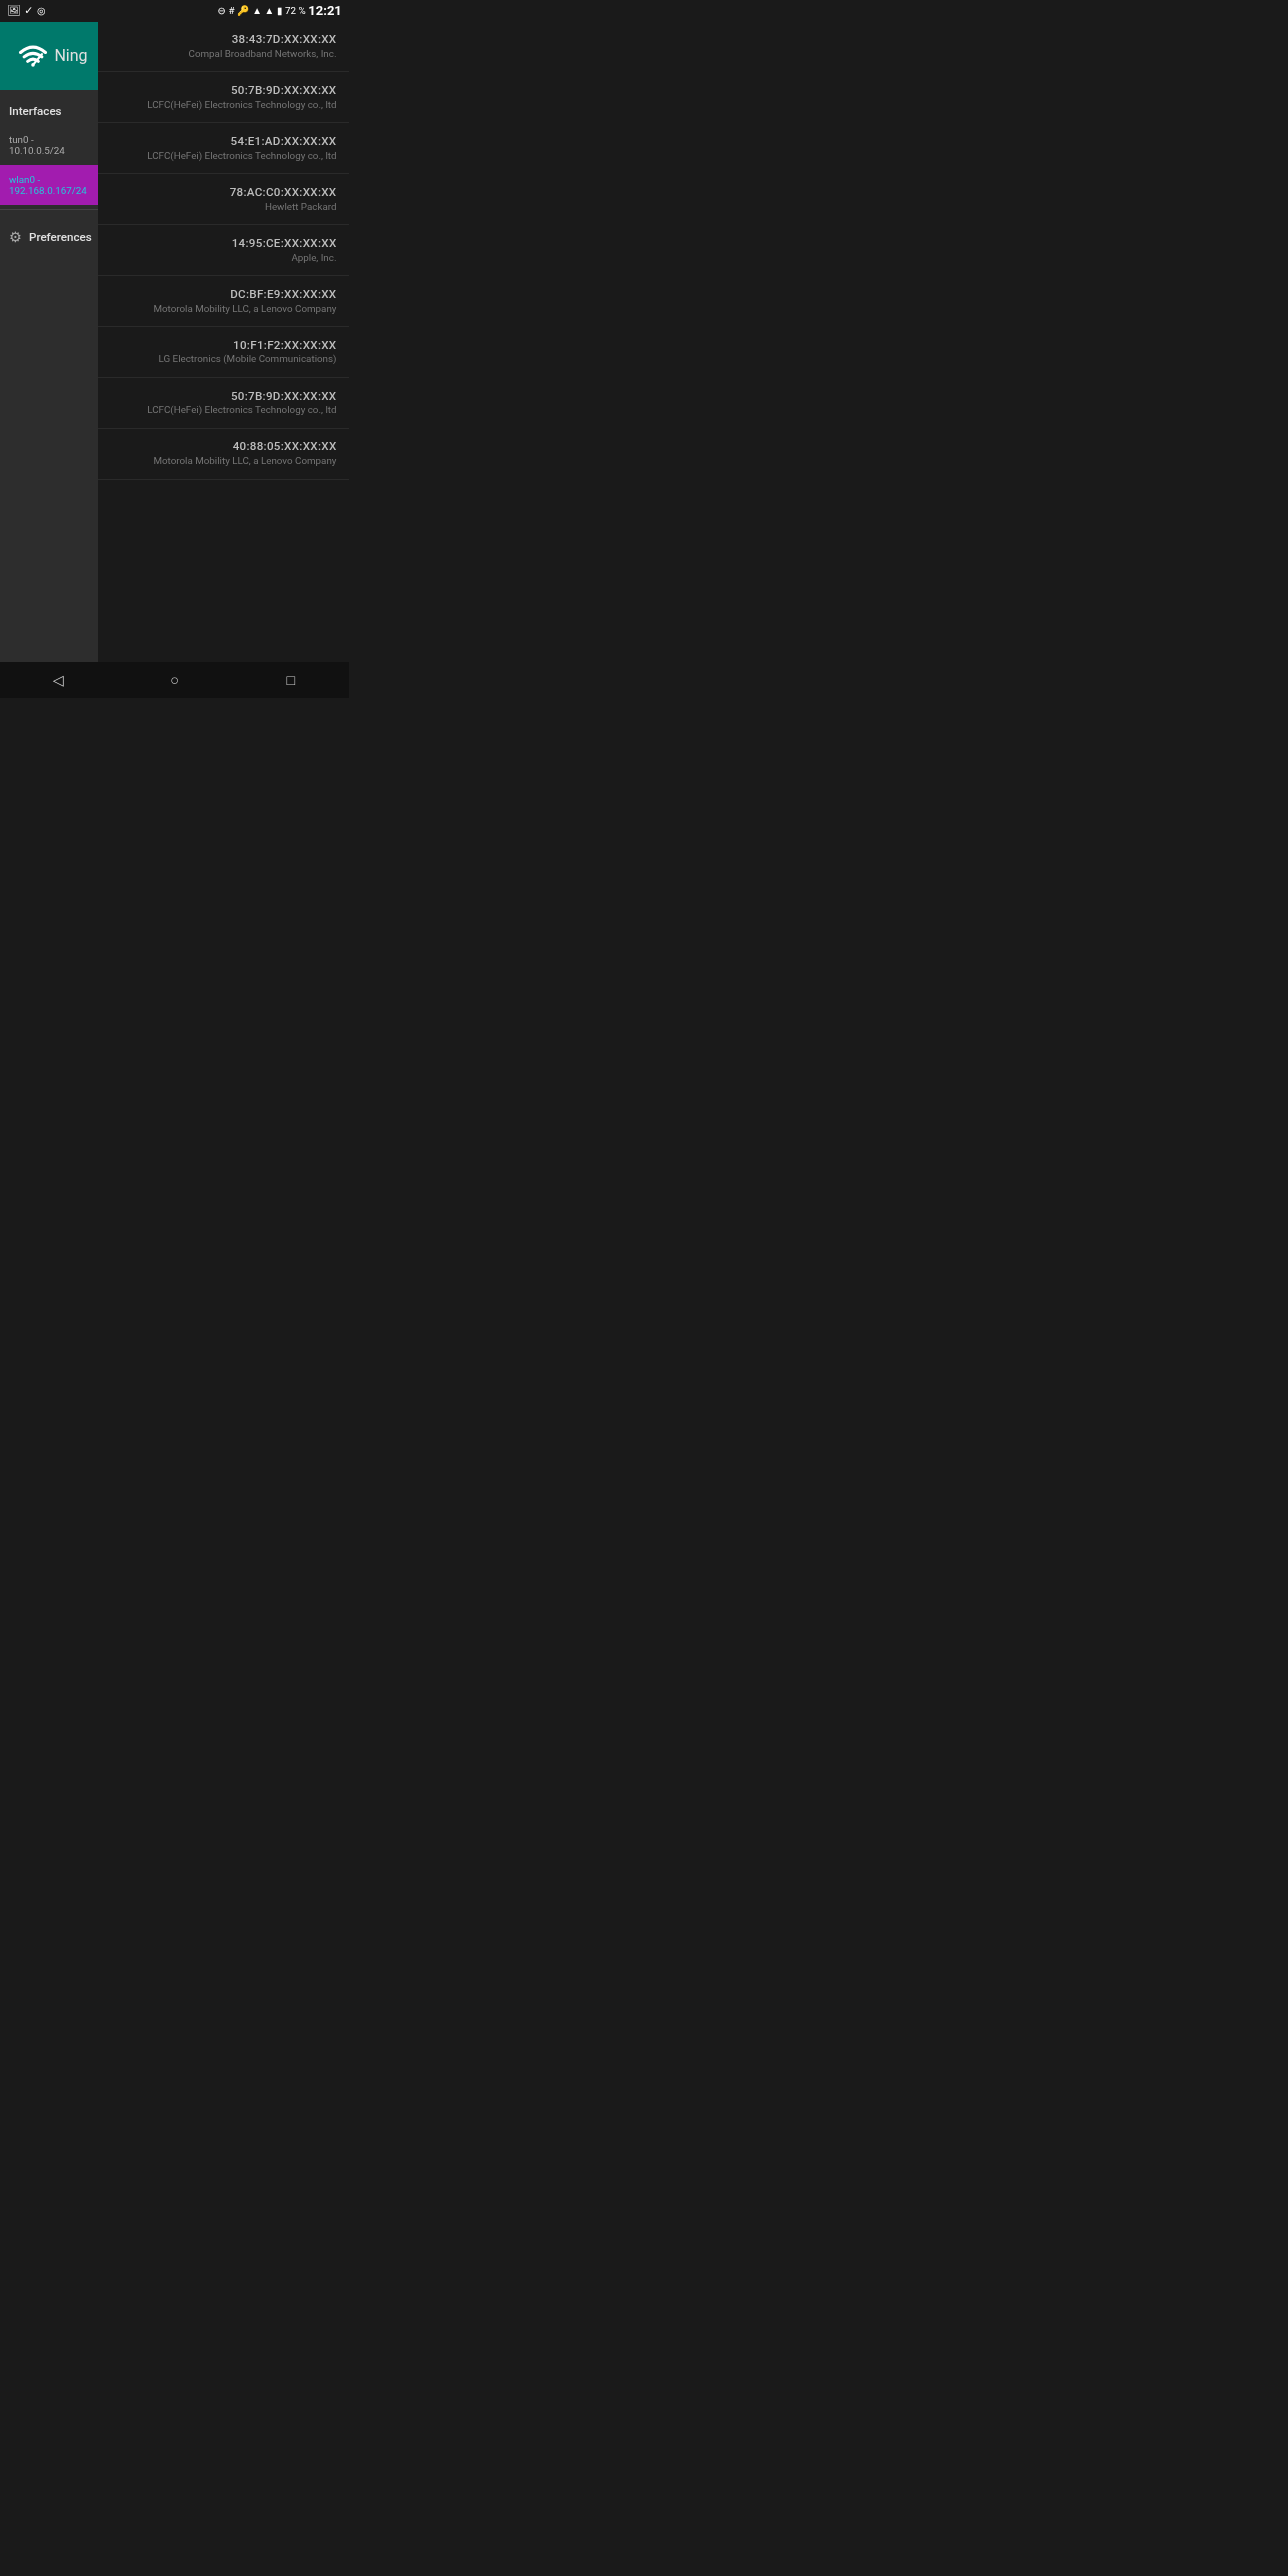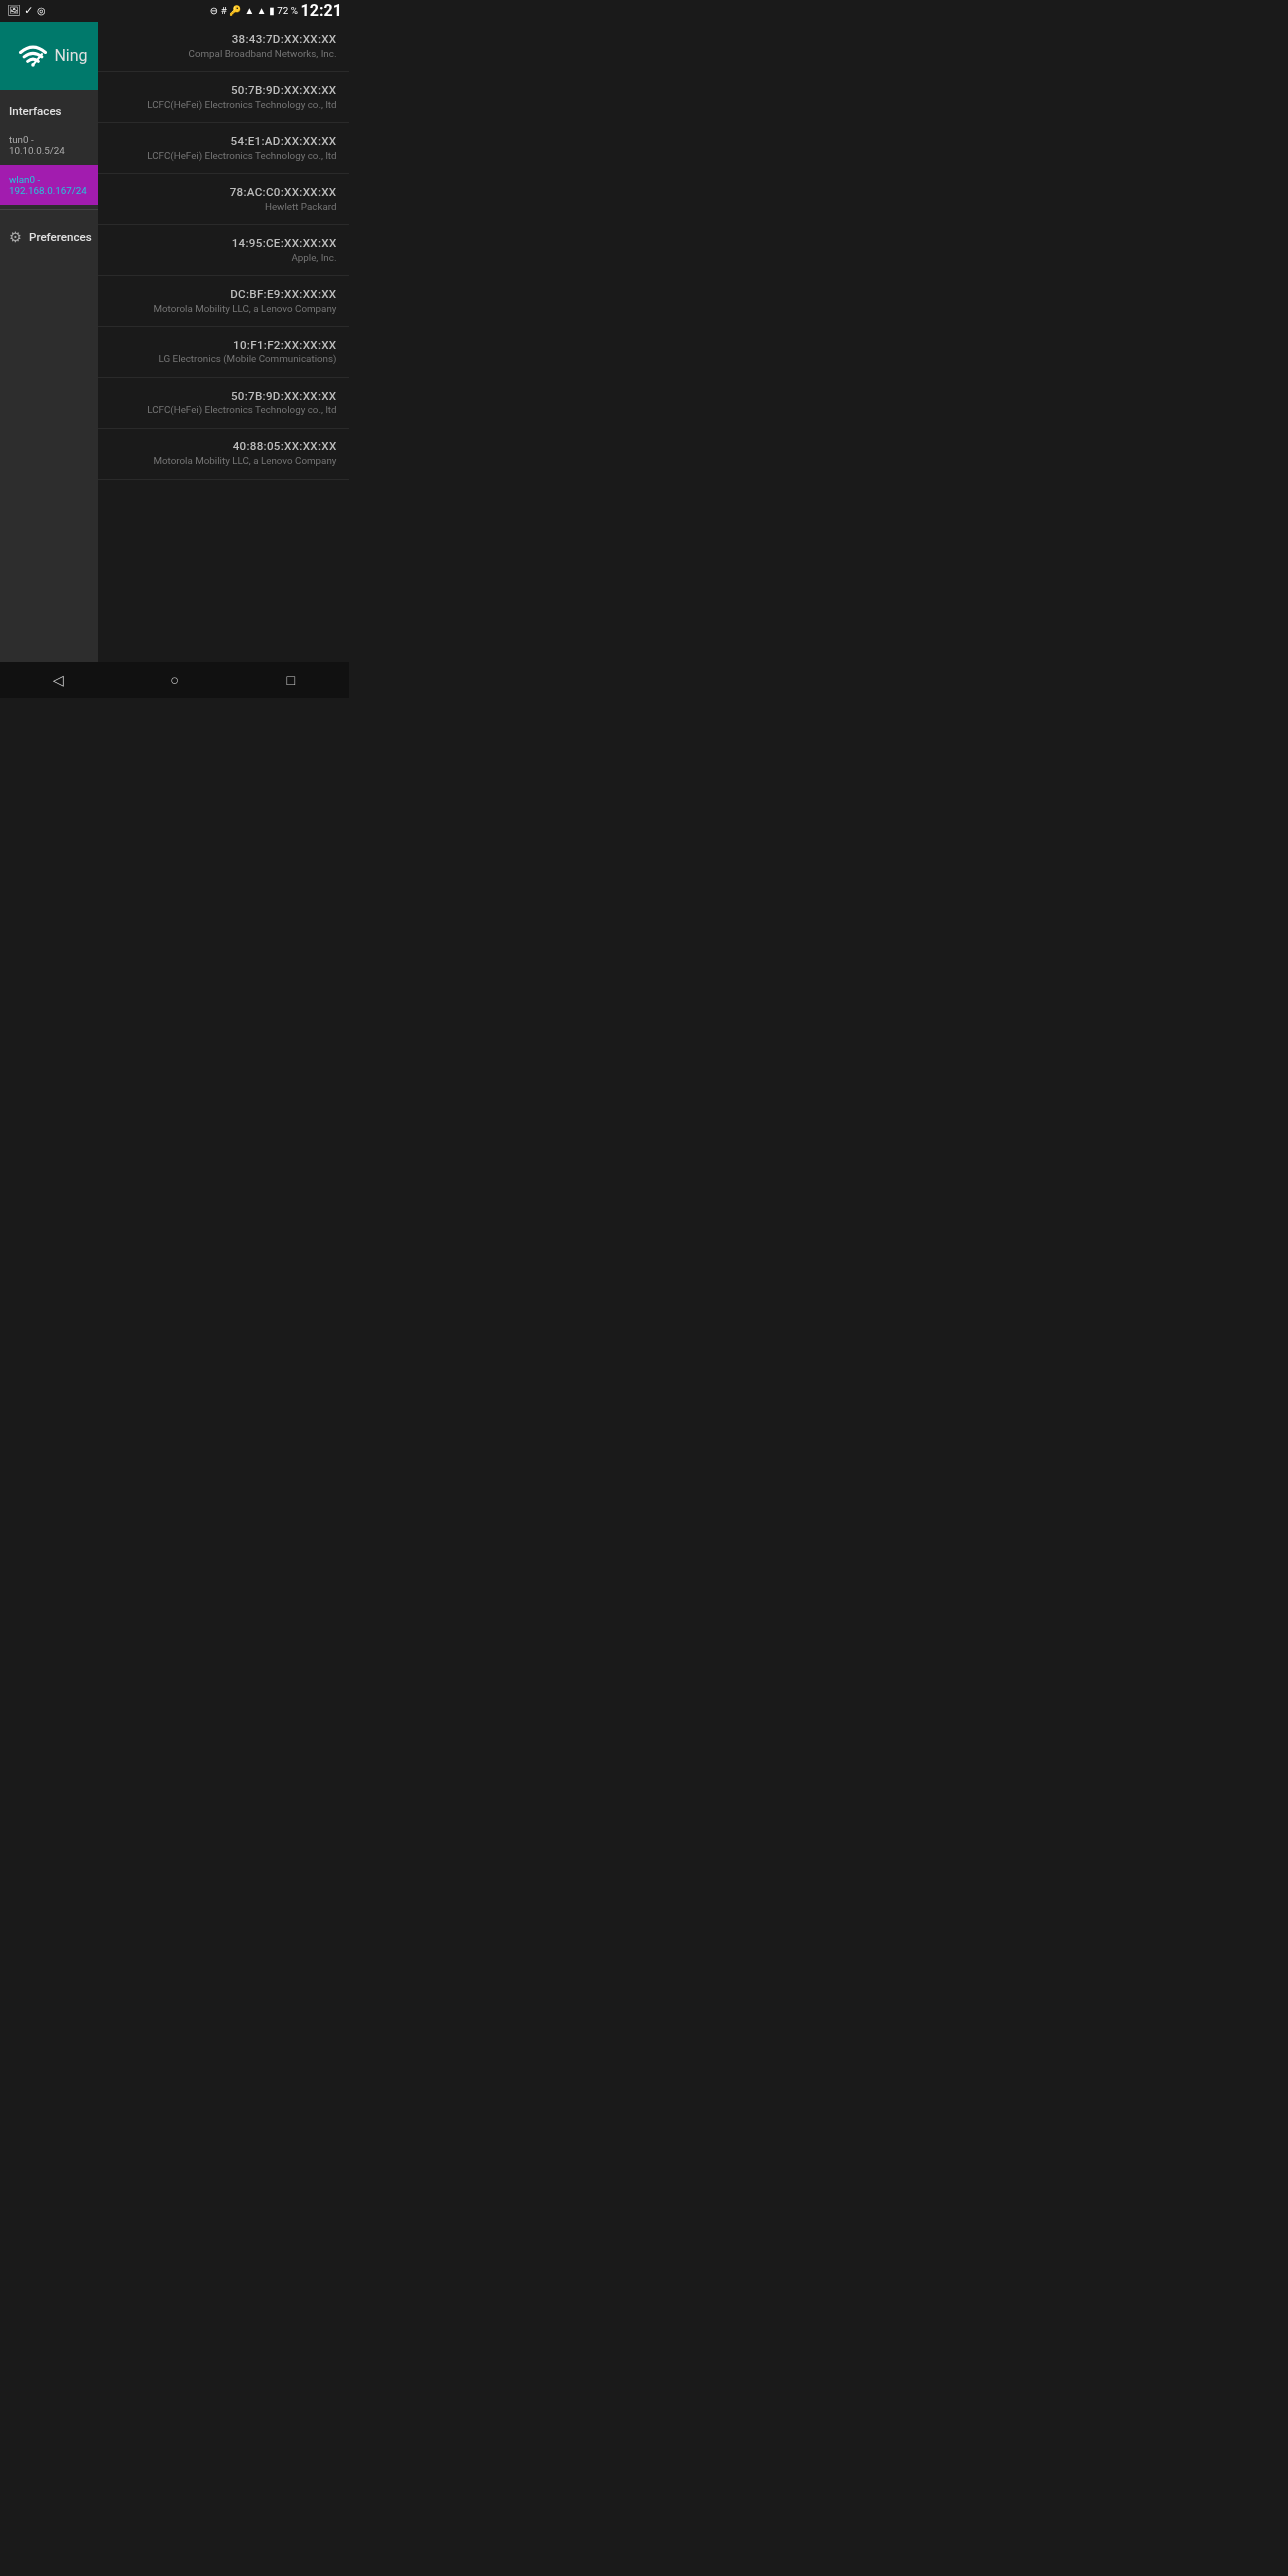--- a/index.html
+++ b/index.html
@@ -211,21 +211,21 @@
     <span style="font-size:9.8px;color:#fff;">◎</span>
   </div>
   <div class="status-right">
     <span style="font-size:9.8px;">⊖</span>
     <span style="font-size:9.8px;">#</span>
     <span style="font-size:9.8px;">🔑</span>
     <span style="font-size:9.8px;">▲</span>
     <span style="font-size:9.8px;">▲</span>
     <span style="font-size:9.8px;">▮</span>
     <span style="font-size:9.8px;color:#fff;">72 %</span>
-    <span style="font-size:16px;color:#fff;font-weight:bold;text-align:right;">12:21</span>
+    <span style="font-size:13px;color:#fff;font-weight:bold;text-align:right;">12:21</span>
   </div>
 </div>
 
 <div class="main-container">
 
   <div class="left-panel">
 
     <div class="header-logo">
       <svg class="wifi-icon-svg" width="32" height="32" viewBox="0 0 36 36">
 

